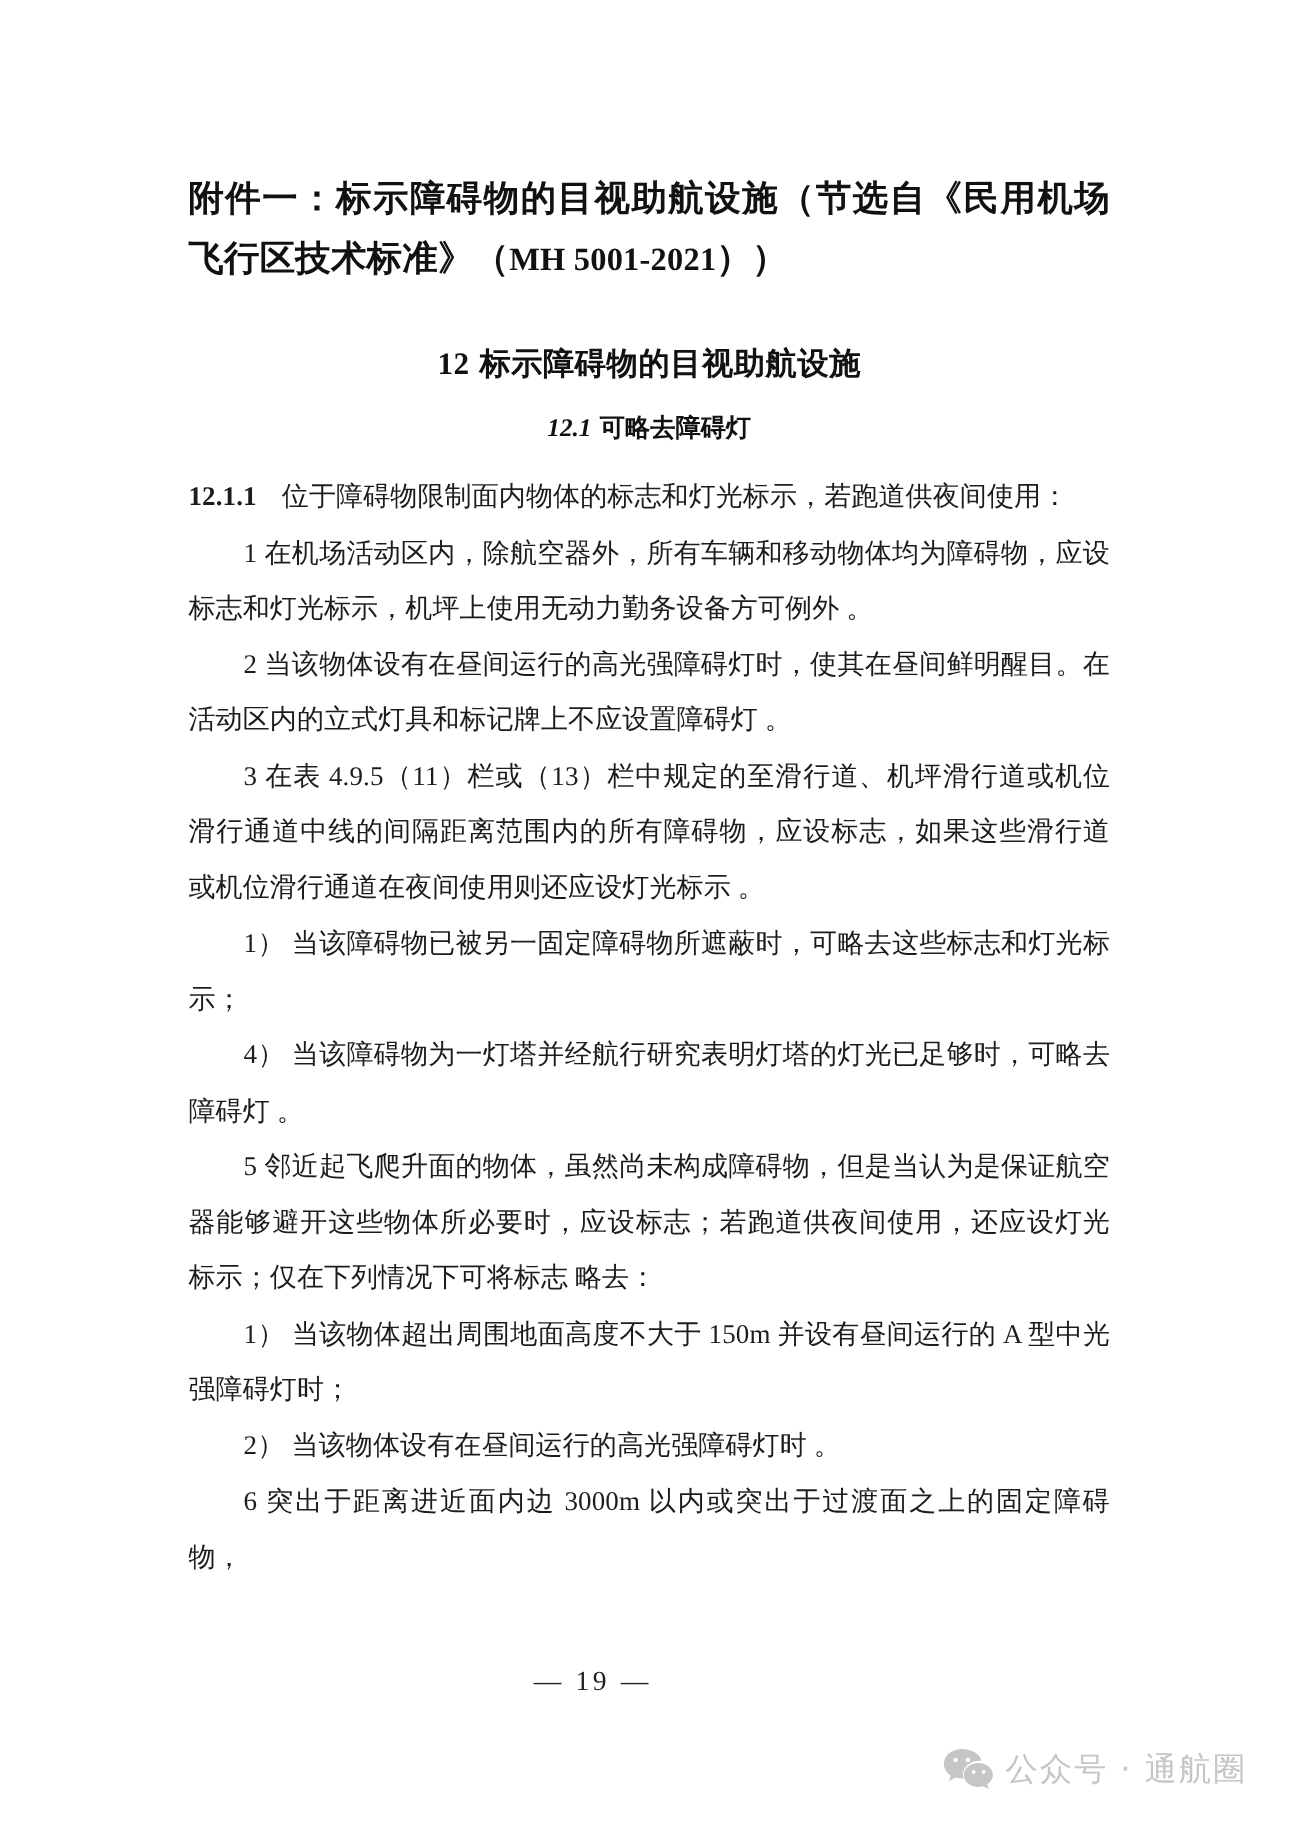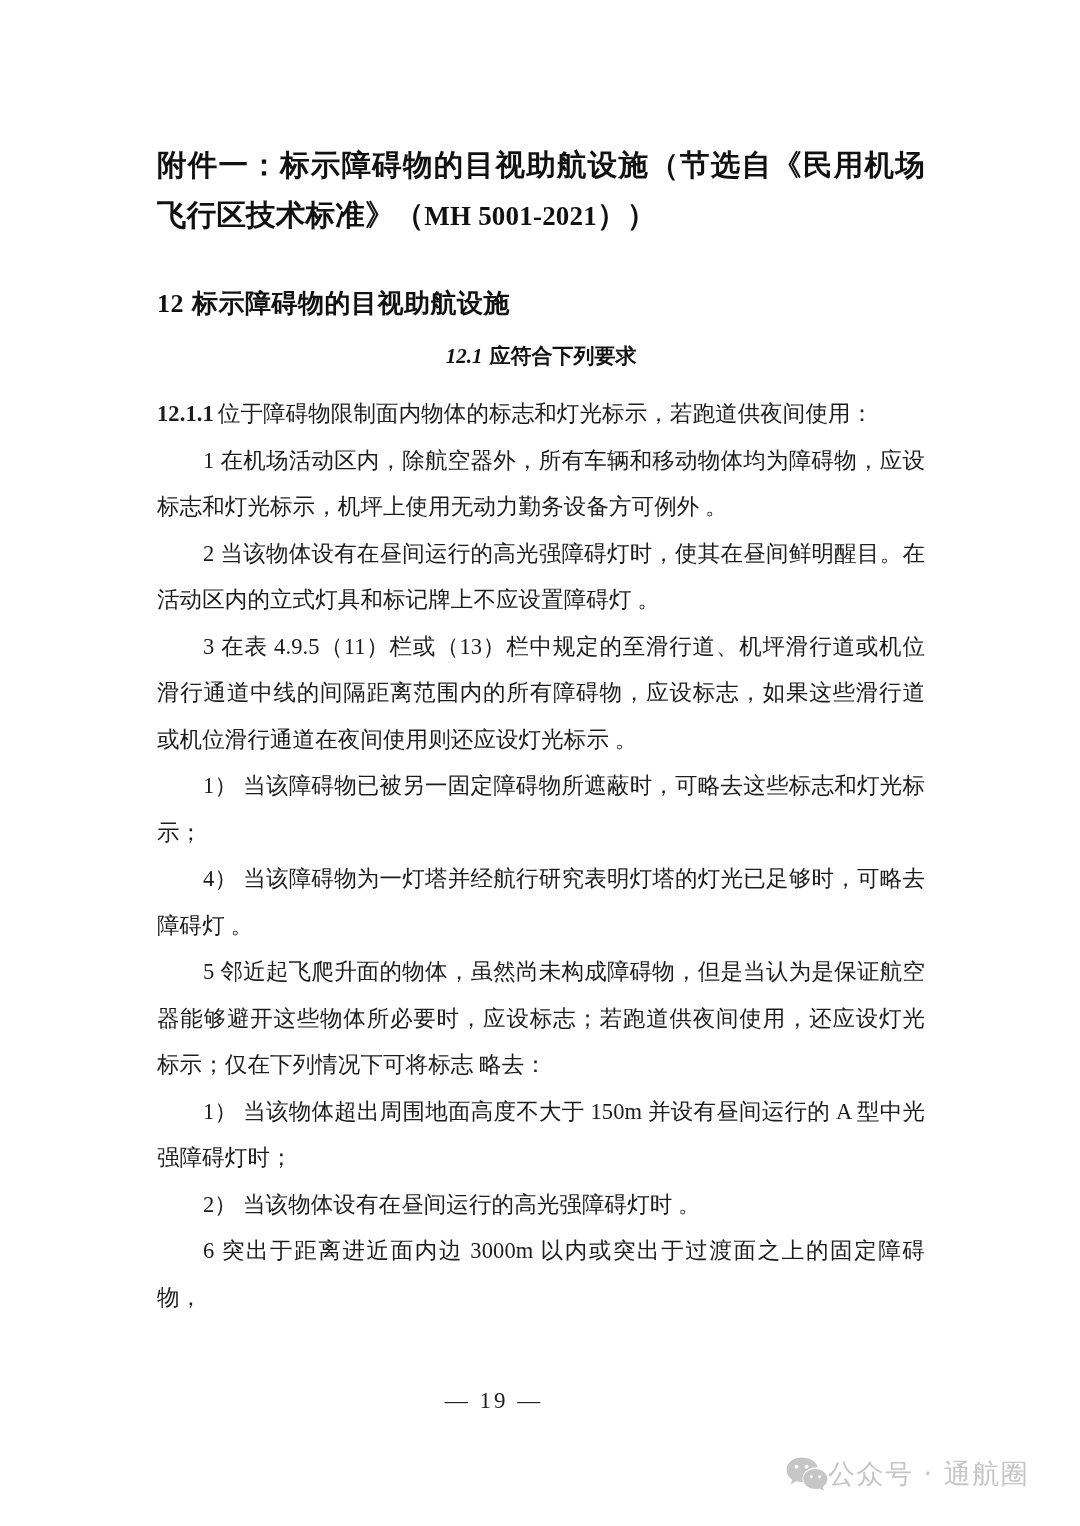--- a/index.html
+++ b/index.html
@@ -38,21 +38,21 @@
     margin: 0 0 44px 0;
   }
   .attach-title .latin {
     font-family: "Liberation Serif", "DejaVu Serif", serif;
     font-weight: bold;
     font-size: 27px;
   }
 
   
   .chapter-heading {
-    text-align: left;
+    text-align: center;
     font-family: "Liberation Serif", "DejaVu Serif", serif;
     font-size: 26px;
     line-height: 38px;
     color: #111111;
     margin: 0 0 16px 0;
     letter-spacing: 0.5px;
   }
   .chapter-heading .num {
     font-family: "Liberation Serif", "DejaVu Serif", serif;
     margin-right: 8px;
@@ -88,21 +88,21 @@
   }
   .para.clause {
     text-indent: 46px;
   }
   .para.flush {
     text-indent: 0;
   }
   .para .lead {
     font-weight: bold;
     font-family: "Liberation Serif", "DejaVu Serif", serif;
-    margin-right: 4px;
+    margin-right: 21px;
   }
   .para .marker {
     margin-right: 6px;
   }
 
   
   .page-number {
     position: absolute;
     left: 0;
     right: 0;
@@ -115,20 +115,21 @@
     padding-right: 92px;
   }
 
   
   .watermark {
     position: absolute;
     left: 786px;
     top: 1456px;
     display: flex;
     align-items: center;
+    gap: 10px;
     opacity: 1;
   }
   .watermark .wm-text {
     font-family: "DejaVu Sans", "Liberation Sans", sans-serif;
     font-size: 27px;
     color: #c6c6c6;
     letter-spacing: 1.5px;
     white-space: nowrap;
   }
   .wechat-icon {
@@ -141,21 +142,21 @@
 <body>
 
 <div class="page">
 
   <div class="content">
 
     <h1 class="attach-title"><span>附件一：标示障碍物的目视助航设施（节选自《民用机场飞行区</span><span>技术标准》（</span><span class="latin">MH 5001-2021</span><span>））</span></h1>
 
     <h2 class="chapter-heading"><span class="num">12</span><span>标示障碍物的目视助航设施</span></h2>
 
-    <h3 class="section-heading"><span class="num">12.1</span><span>应符合下列要求</span></h3>
+    <h3 class="section-heading"><span class="num">12.1</span><span>可略去障碍灯</span></h3>
 
     <div id="paragraph-list">
         <p class="para flush"><span class="lead">12.1.1</span><span>位于障碍物限制面内物体的标志和灯光标示，若跑道供夜间使用：</span></p>
         <p class="para clause"><span class="marker">1</span><span>在机场活动区内，除航空器外，所有车辆和移动物体均为障碍物，应设标志和灯光标示，机坪上使用无动力勤务设备方可例外 。</span></p>
         <p class="para clause"><span class="marker">2</span><span>当该物体设有在昼间运行的高光强障碍灯时，使其在昼间鲜明醒目。在活动区内的立式灯具和标记牌上不应设置障碍灯 。</span></p>
         <p class="para clause"><span class="marker">3</span><span>在表 4.9.5（11）栏或（13）栏中规定的至滑行道、机坪滑行道或机位滑行通道中线的间隔距离范围内的所有障碍物，应设标志，如果这些滑行道或机位滑行通道在夜间使用则还应设灯光标示 。</span></p>
         <p class="para clause"><span class="marker">1）</span><span>当该障碍物已被另一固定障碍物所遮蔽时，可略去这些标志和灯光标示；</span></p>
         <p class="para clause"><span class="marker">4）</span><span>当该障碍物为一灯塔并经航行研究表明灯塔的灯光已足够时，可略去障碍灯 。</span></p>
         <p class="para clause"><span class="marker">5</span><span>邻近起飞爬升面的物体，虽然尚未构成障碍物，但是当认为是保证航空器能够避开这些物体所必要时，应设标志；若跑道供夜间使用，还应设灯光标示；仅在下列情况下可将标志 略去：</span></p>
         <p class="para clause"><span class="marker">1）</span><span>当该物体超出周围地面高度不大于 150m 并设有昼间运行的 A 型中光强障碍灯时；</span></p>

